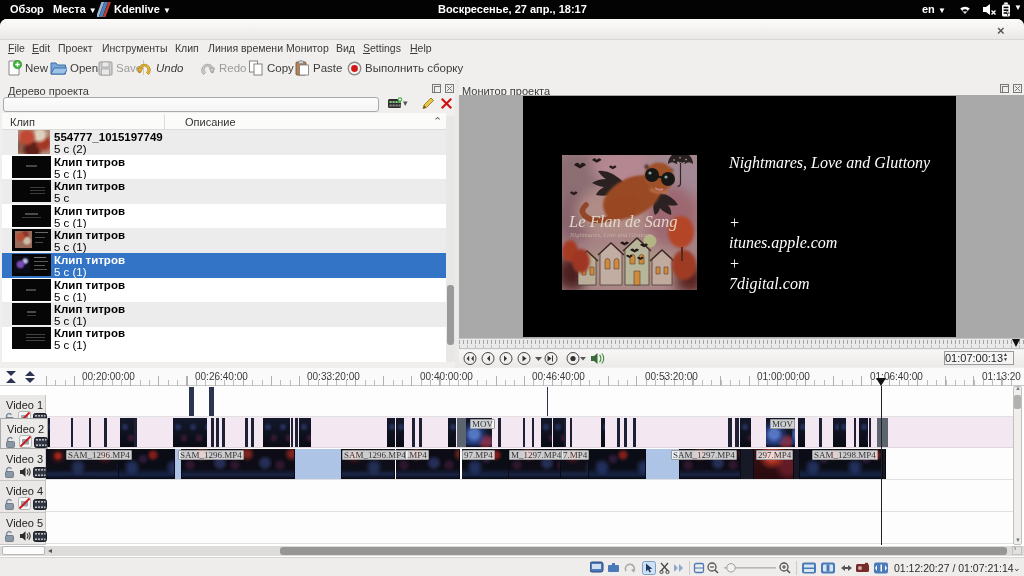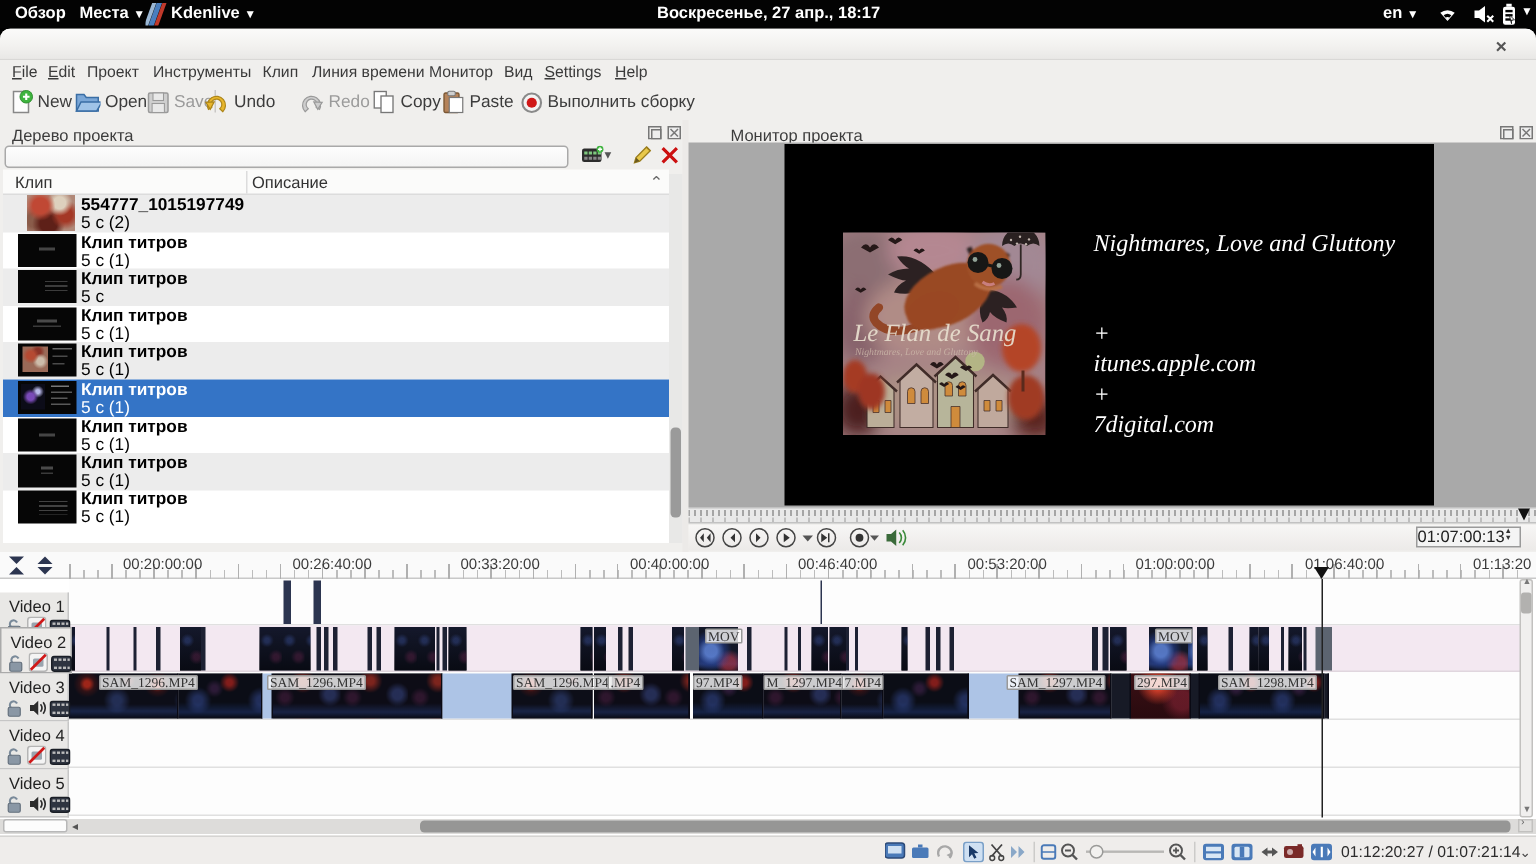--- a/index.html
+++ b/index.html
@@ -118,21 +118,21 @@
  <span class="tbi" style="left:50px;"><svg width="17" height="16" viewBox="0 0 17 16">
           <path d="M1 3 h5 l1.5 2 h8 v9 h-14.5 z" fill="#7ba7d7" stroke="#3a6ea5" stroke-width="1"></path>
           <path d="M1 14 l3-6 h14 l-3.5 6 z" fill="#9fc3e8" stroke="#3a6ea5" stroke-width="1"></path>
         </svg>Open</span>
  <span class="tbi dis" style="left:98px;"><svg width="15" height="15" viewBox="0 0 15 15">
           <rect x="1" y="1" width="13" height="13" rx="1" fill="#cfcfcf" stroke="#9a9a9a"></rect>
           <rect x="4" y="1" width="7" height="5" fill="#e9e9e9" stroke="#9a9a9a" stroke-width=".7"></rect>
           <rect x="3.4" y="8" width="8.2" height="6" fill="#e9e9e9" stroke="#9a9a9a" stroke-width=".7"></rect>
         </svg>Save</span>
  <span class="abs" style="left:143px;top:3px;width:1px;height:15px;background:#c9c8c6;"></span>
- <span class="tbi" style="left:136px;"><svg width="17" height="16" viewBox="0 0 17 16">
+ <span class="tbi" style="left:136px;font-style:italic;"><svg width="17" height="16" viewBox="0 0 17 16">
           <path d="M3 13 a6 6 0 1 1 9.5 1.5 l-2-2 a3.6 3.6 0 1 0 -5.3-1 z" fill="#e8b62c" stroke="#ad861a" stroke-width=".8"></path>
           <path d="M1.2 8.2 l5.6-.3 -2.6 5 z" fill="#e8b62c" stroke="#ad861a" stroke-width=".8"></path>
         </svg>Undo</span>
  <span class="tbi dis" style="left:199px;"><svg width="17" height="16" viewBox="0 0 17 16">
           <path d="M14 13 a6 6 0 1 0 -9.5 1.5 l2-2 a3.6 3.6 0 1 1 5.3-1 z" fill="#cdcdcd" stroke="#9a9a9a" stroke-width=".8"></path>
           <path d="M15.8 8.2 l-5.6-.3 2.6 5 z" fill="#cdcdcd" stroke="#9a9a9a" stroke-width=".8"></path>
         </svg>Redo</span>
  <span class="tbi" style="left:248px;"><svg width="16" height="16" viewBox="0 0 16 16">
           <rect x="1.5" y="1" width="8" height="11" fill="#fff" stroke="#777" stroke-width=".9"></rect>
           <rect x="6" y="4" width="8" height="11" fill="#fff" stroke="#777" stroke-width=".9"></rect>
@@ -141,21 +141,21 @@
           <rect x="2" y="2" width="10" height="13" rx="1" fill="#b5835a" stroke="#7a5632" stroke-width=".9"></rect>
           <rect x="4.5" y="0.8" width="5" height="3" rx="1" fill="#cfcfcf" stroke="#777" stroke-width=".7"></rect>
           <rect x="5.5" y="5" width="9" height="10" fill="#fff" stroke="#777" stroke-width=".8"></rect>
         </svg>Paste</span>
  <span class="tbi" style="left:347px;"><svg width="15" height="15" viewBox="0 0 15 15">
           <circle cx="7.5" cy="7.5" r="6.2" fill="#f3f3f3" stroke="#8a8a8a" stroke-width="1.4"></circle>
           <circle cx="7.5" cy="7.5" r="3.4" fill="#d01818"></circle>
         </svg>Выполнить сборку</span>
 </div>
 <div class="abs dockttl" style="left:8px;top:85px;">Дерево проекта</div>
-<div class="abs dockttl" style="left:462px;top:85px;margin-left:25px;">Монитор проекта</div>
+<div class="abs dockttl" style="left:462px;top:85px;">Монитор проекта</div>
 <svg class="abs" style="left:432px;top:84px;" width="22" height="9" viewBox="0 0 22 9">
       <rect x="0.5" y="0.5" width="8" height="8" fill="none" stroke="#777"></rect>
       <rect x="2.5" y="2.5" width="6" height="6" fill="#eee" stroke="#777"></rect>
       <rect x="13.5" y="0.5" width="8" height="8" fill="#eee" stroke="#777"></rect>
       <path d="M15 2 l5 5 m0-5 l-5 5" stroke="#777" stroke-width="1"></path>
     </svg>
 <svg class="abs" style="left:1000px;top:84px;" width="22" height="9" viewBox="0 0 22 9">
       <rect x="0.5" y="0.5" width="8" height="8" fill="none" stroke="#777"></rect>
       <rect x="2.5" y="2.5" width="6" height="6" fill="#eee" stroke="#777"></rect>
       <rect x="13.5" y="0.5" width="8" height="8" fill="#eee" stroke="#777"></rect>
@@ -179,21 +179,21 @@
 <svg class="abs" style="left:421px;top:96px;" width="14" height="15" viewBox="0 0 14 15">
       <path d="M2 12.5 l1-3.5 l7-7 l2.5 2.5 l-7 7 z" fill="#e8c84a" stroke="#9a7d1c" stroke-width=".9"></path>
       <path d="M10 2 l2.5 2.5" stroke="#9a7d1c"></path>
       <path d="M2 12.5 l1.2-3.3 2.2 2.2 z" fill="#6a5a20"></path>
     </svg>
 <svg class="abs" style="left:440px;top:97px;" width="13" height="13" viewBox="0 0 13 13">
       <path d="M2.5 1 L6.5 5 L10.5 1 L12 2.5 L8 6.5 L12 10.5 L10.5 12 L6.5 8 L2.5 12 L1 10.5 L5 6.5 L1 2.5 Z" fill="#cc1111"></path>
     </svg>
 <div class="abs" id="listhead">
       <span style="position:absolute;left:8px;top:3px;">Клип</span>
-      <span style="position:absolute;left:166px;top:3px;">Описание</span>
+      <span style="position:absolute;left:183px;top:3px;">Описание</span>
       <span style="position:absolute;left:431px;top:2px;color:#666;">⌃</span>
       <span style="position:absolute;left:162px;top:1px;width:1px;height:15px;background:#dcdcdc;"></span>
     </div>
 <div class="abs" id="clist">
  <div class="row alt" style="top:0px;">
         <div class="thumb" style="left:16px;top:0;width:32px;height:24px;background:radial-gradient(circle at 28% 30%,#c04834 0 18%,transparent 35%),radial-gradient(circle at 68% 22%,#ddd0bd 0 14%,transparent 30%),radial-gradient(circle at 80% 55%,#a43826 0 16%,transparent 34%),radial-gradient(circle at 45% 80%,#5e2018 0 22%,transparent 42%),radial-gradient(circle at 15% 70%,#8a5c4a 0 15%,transparent 32%),#b08878;"></div>
         <div class="rname">554777_1015197749</div>
         <div class="rdur" style="top:13px;">5 с (2)</div>
       </div>
  <div class="row" style="top:25px;">

